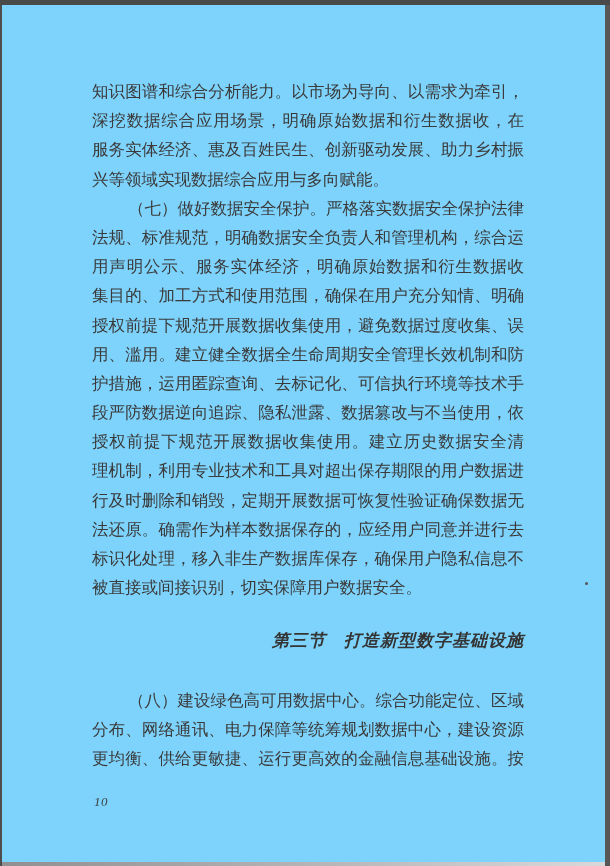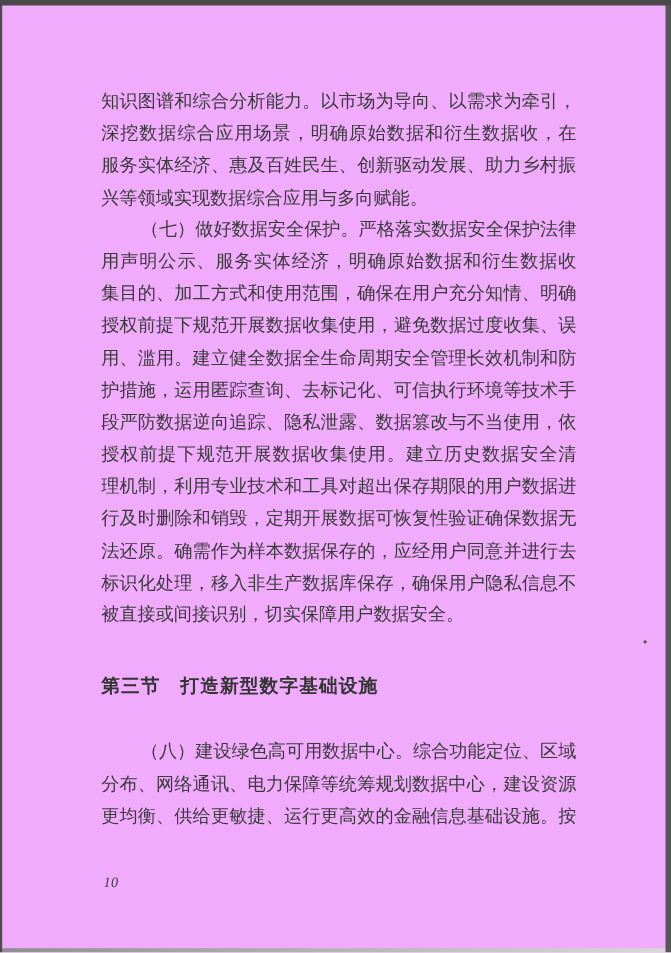--- a/index.html
+++ b/index.html
@@ -1,20 +1,20 @@
 <!DOCTYPE html>
 <html><head>
 <meta charset="utf-8">
 <style>
   html, body { margin: 0; padding: 0; background: #e8e8e8; }
   .screen {
     position: relative;
     width: 610px;
     height: 866px;
-    background: #f0abfc;
+    background: #7dd3fc;
     overflow: hidden;
     font-family: "Liberation Serif", "DejaVu Serif", serif;
   }
   
   .edge-top {
     position: absolute; top: 0; left: 0; width: 610px; height: 5px;
     background: #494949; z-index: 5;
   }
   .edge-left {
     position: absolute; top: 0; left: 0; width: 2px; height: 866px;
@@ -47,26 +47,27 @@
     line-height: 29.2px;
     text-align: justify;
     text-align-last: justify;
     overflow: hidden;
     white-space: nowrap;
   }
   .line.short { text-align-last: left; }
   .line.first { text-indent: 36px; }
   .lead { font-weight: 400; }
   .section-heading {
-    margin: 36px 0 30px 0;
+    margin: 24px 0 30px 0;
     height: 29.2px;
     line-height: 29.2px;
-    text-align: left;
+    text-align: right;
     font-size: 17px;
     font-weight: 700;
+    font-style: italic;
     color: #343434;
     letter-spacing: 1px;
   }
   .page-number {
     position: absolute;
     left: 94px;
     top: 794px;
     font-size: 13px;
     color: #3f3f3f;
     letter-spacing: 0.5px;
@@ -85,20 +86,21 @@
 
   <div class="content">
       <div class="para">
         <div class="line">知识图谱和综合分析能力。以市场为导向、以需求为牵引，</div>
         <div class="line">深挖数据综合应用场景，明确原始数据和衍生数据收，在</div>
         <div class="line">服务实体经济、惠及百姓民生、创新驱动发展、助力乡村振</div>
         <div class="line short">兴等领域实现数据综合应用与多向赋能。</div>
       </div>
       <div class="para">
         <div class="line first"><span class="lead">（七）做好数据安全保护。</span>严格落实数据安全保护法律</div>
+        <div class="line">法规、标准规范，明确数据安全负责人和管理机构，综合运</div>
         <div class="line">用声明公示、服务实体经济，明确原始数据和衍生数据收</div>
         <div class="line">集目的、加工方式和使用范围，确保在用户充分知情、明确</div>
         <div class="line">授权前提下规范开展数据收集使用，避免数据过度收集、误</div>
         <div class="line">用、滥用。建立健全数据全生命周期安全管理长效机制和防</div>
         <div class="line">护措施，运用匿踪查询、去标记化、可信执行环境等技术手</div>
         <div class="line">段严防数据逆向追踪、隐私泄露、数据篡改与不当使用，依</div>
         <div class="line">授权前提下规范开展数据收集使用。建立历史数据安全清</div>
         <div class="line">理机制，利用专业技术和工具对超出保存期限的用户数据进</div>
         <div class="line">行及时删除和销毁，定期开展数据可恢复性验证确保数据无</div>
         <div class="line">法还原。确需作为样本数据保存的，应经用户同意并进行去</div>

